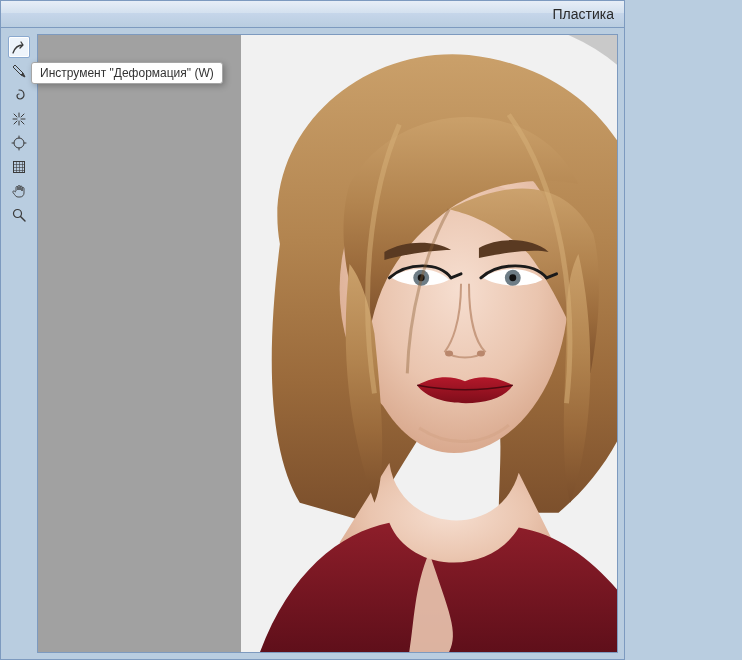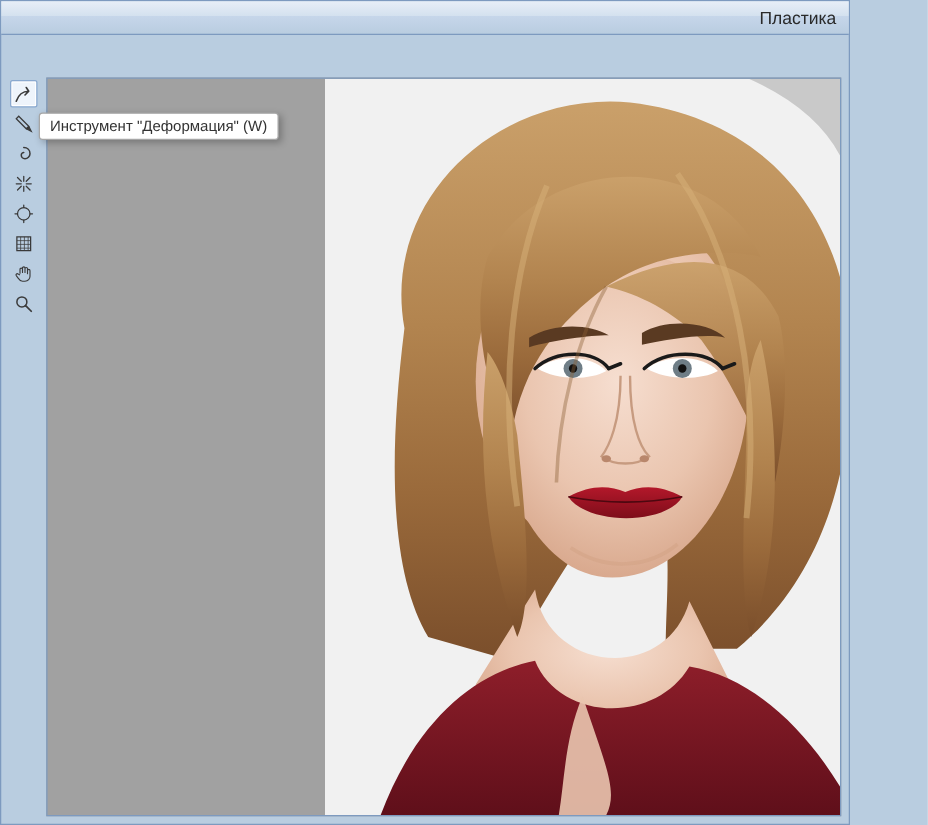--- a/index.html
+++ b/index.html
@@ -6,28 +6,27 @@
     margin: 0;
     padding: 0;
     width: 742px;
     height: 660px;
     font-family: "Segoe UI", Tahoma, Arial, sans-serif;
     font-size: 12px;
     background: #b9cde0;
     overflow: hidden;
   }
   .window {
-    width: 680px;
+    width: 625px;
     height: 660px;
     box-sizing: border-box;
     background: #b9cde0;
     border: 1px solid #7d9abf;
     display: flex;
     flex-direction: column;
-    gap: 28px;
   }
   .titlebar {
     height: 26px;
     background: linear-gradient(to bottom, #e7eef7 0%, #d4e1ef 45%, #c6d6ea 46%, #b9cde0 100%);
     border-bottom: 1px solid #7d9abf;
     display: flex;
     align-items: center;
     justify-content: flex-end;
     padding: 0 10px;
     color: #2a2a2a;

